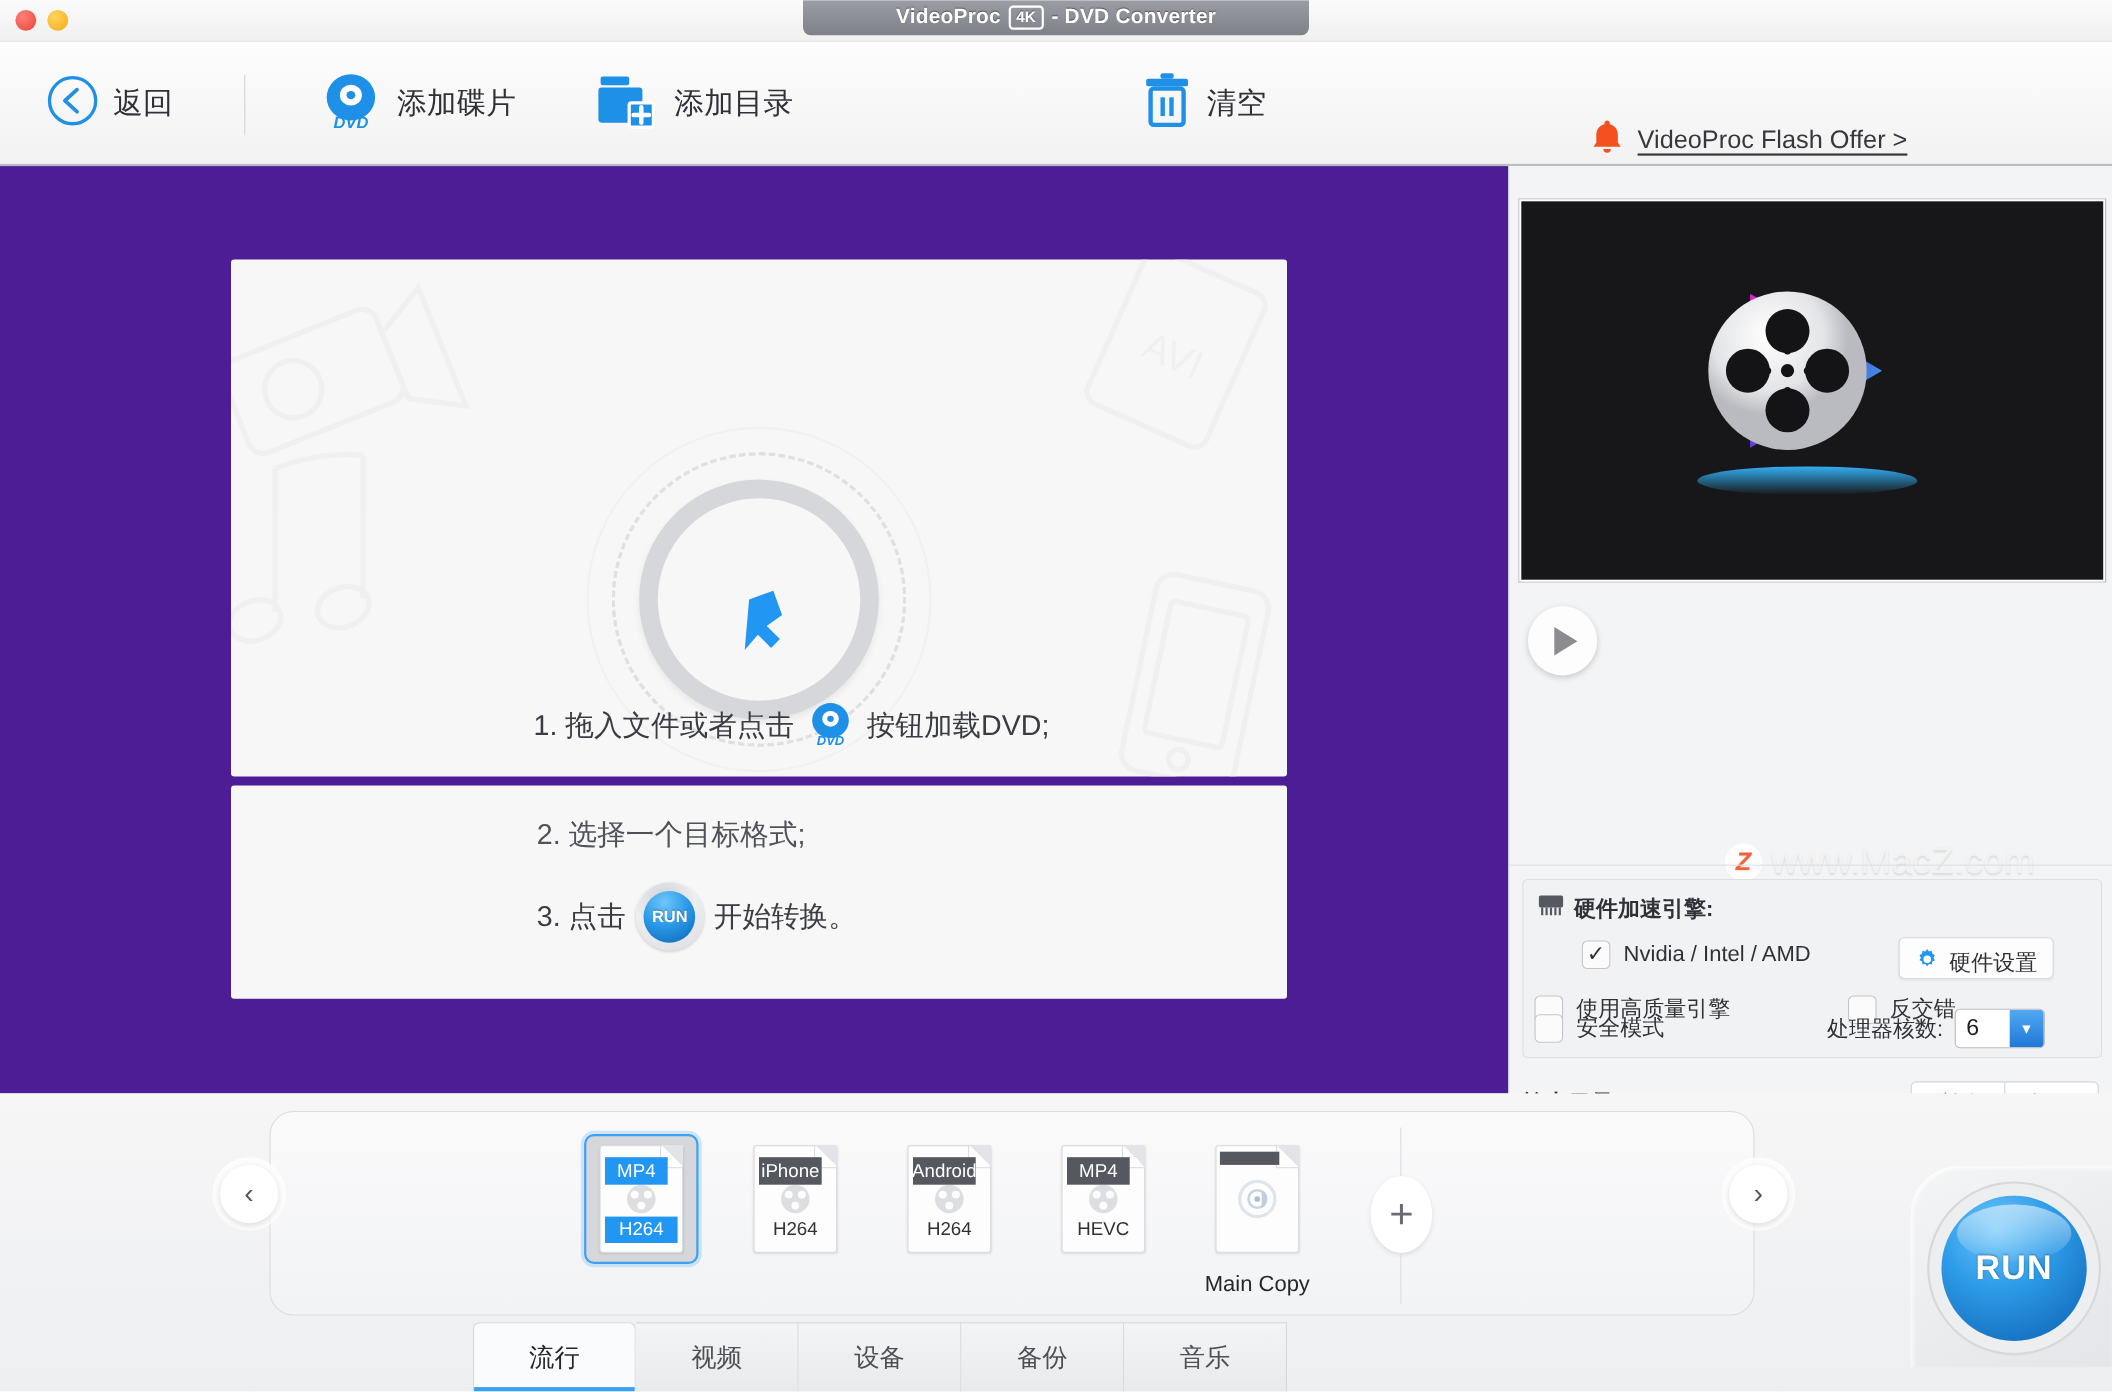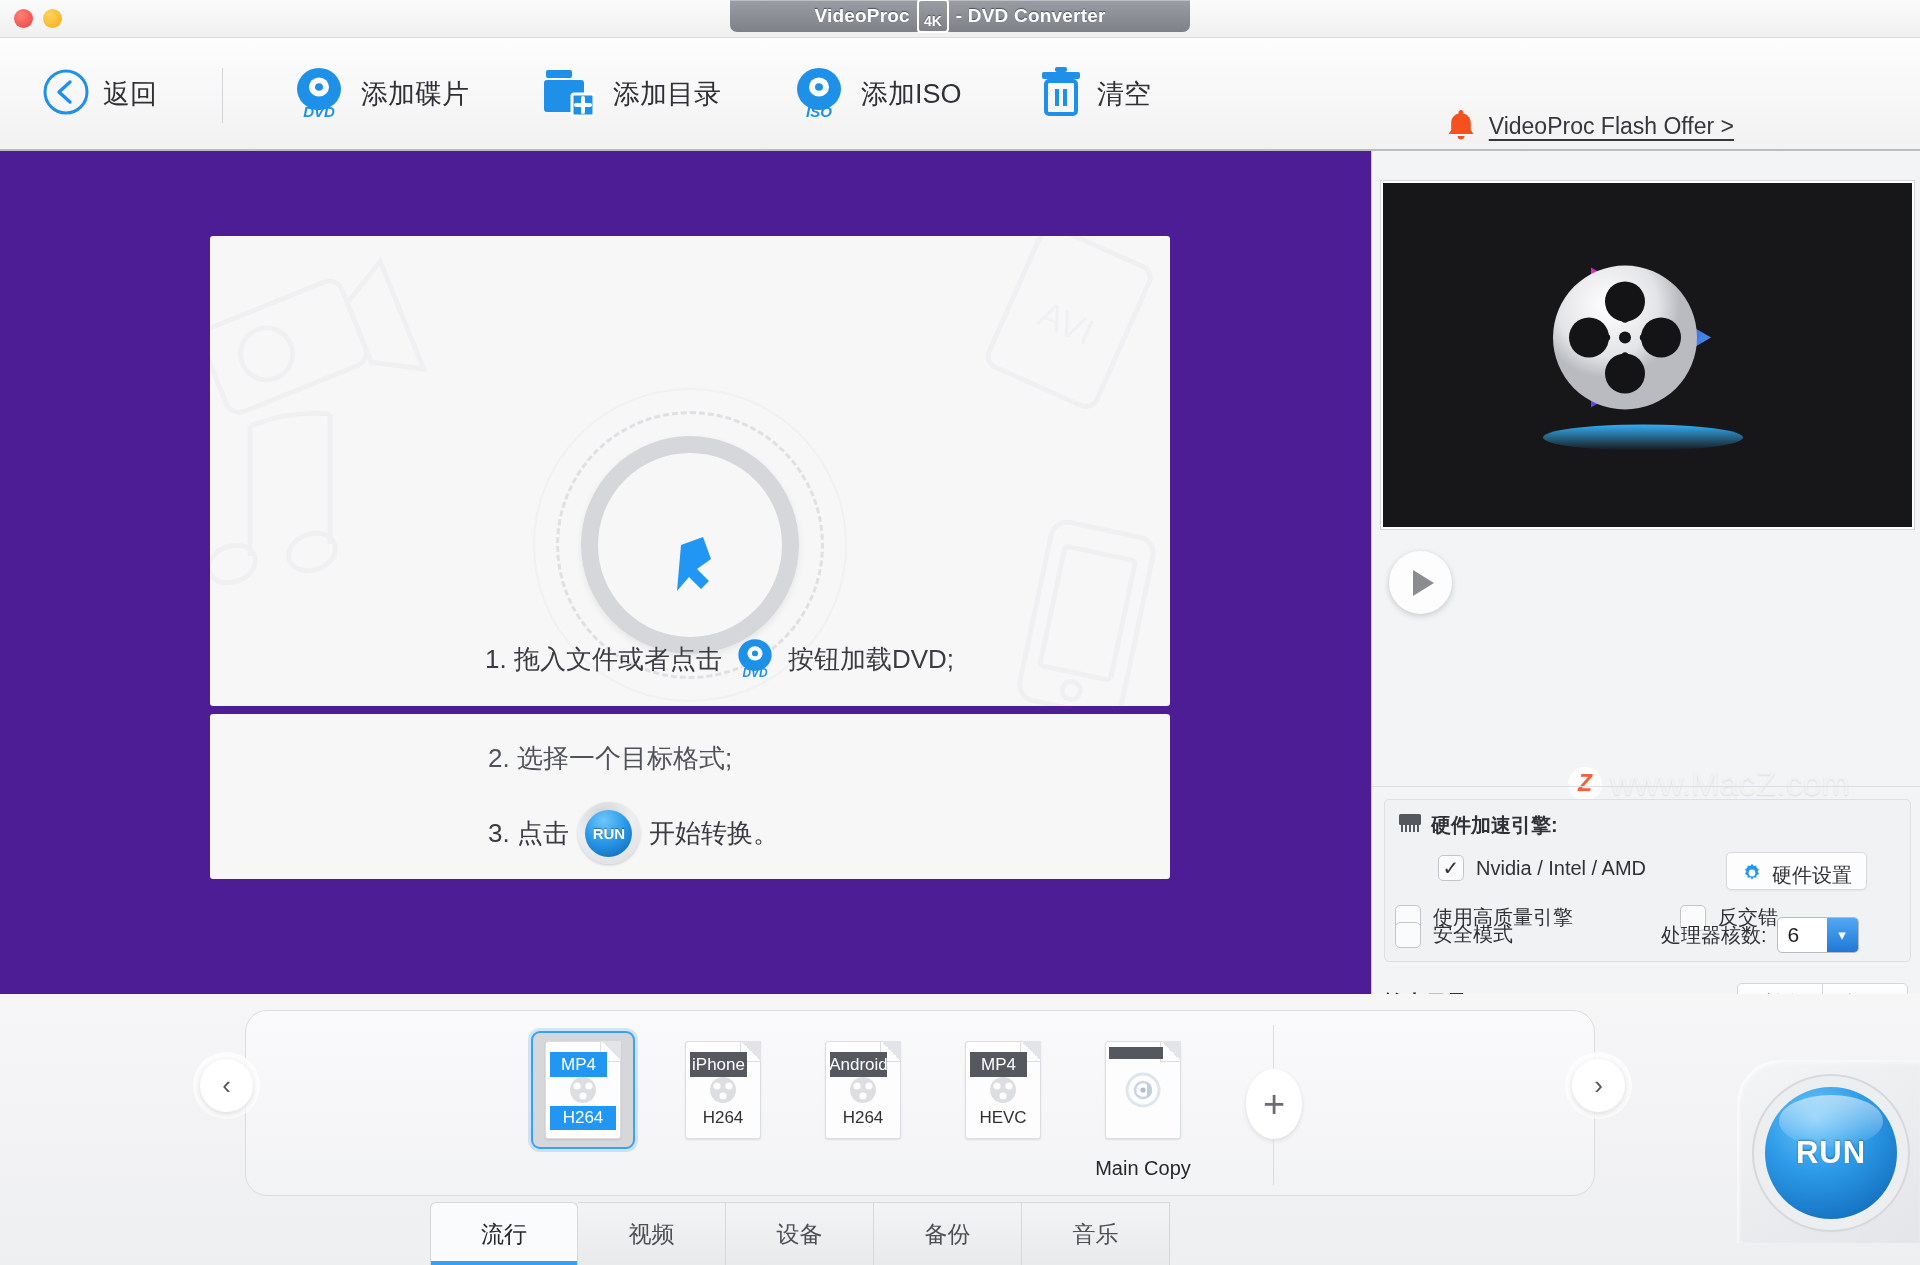--- a/index.html
+++ b/index.html
@@ -37,21 +37,21 @@
     display: flex; align-items: center; justify-content: center; gap: 7px;
   }
   .title-pill .t-text {
     color: #ffffff; font-size: 19px; font-weight: bold;
     text-shadow: 0 -1px 1px rgba(0,0,0,.45);
     letter-spacing: .2px;
   }
   .badge4k {
     border: 2px solid #ffffff; border-radius: 4px;
     color: #fff; font-size: 14px; font-weight: bold;
-    padding: 12px 5px 1px; line-height: 17px;
+    padding: 0px 5px 1px; line-height: 17px;
     text-shadow: 0 -1px 1px rgba(0,0,0,.45);
   }
 
   
   .toolbar {
     position: absolute; left: 0; top: 38px; width: 1920px; height: 113px;
     background: linear-gradient(#fdfdfd, #f2f2f3);
     border-bottom: 2px solid #b9bcc2;
   }
   .tb-item {
@@ -107,21 +107,21 @@
     position: absolute; left: 50%; top: 297px; transform: translateX(-50%);
   }
 
   .step-line {
     position: absolute; font-size: 26px; color: #3a3c42; white-space: nowrap;
     display: flex; align-items: center; gap: 9px;
   }
   .step1 { left: 275px; top: 400px; }
 
   .dropcard2 {
-    position: absolute; left: 210px; top: 563px; width: 960px; height: 165px;
+    position: absolute; left: 210px; top: 563px; width: 960px; height: 194px;
     background: #f7f7f8; border-radius: 3px;
   }
   .step2 { left: 278px; top: 27px; color: #50525a; }
   .step3 { left: 278px; top: 88px; }
 
   .runmini {
     width: 62px; height: 62px; border-radius: 50%;
     background: radial-gradient(circle at 42% 26%, #cfd1d4 0%, #eceef0 48%, #d8dadd 100%);
     display: flex; align-items: center; justify-content: center;
     box-shadow: 0 1px 3px rgba(0,0,0,.2);
@@ -425,31 +425,20 @@
         <svg width="60" height="56" viewBox="0 0 60 56">
           <rect x="6" y="6" width="26" height="8" rx="2" fill="#1e90e8"></rect>
           <rect x="4" y="16" width="40" height="32" rx="3" fill="#1e90e8"></rect>
           <rect x="32" y="30" width="22" height="22" rx="2" fill="#1e90e8" stroke="#ffffff" stroke-width="3"></rect>
           <path d="M43 34 v14 M36 41 h14" stroke="#ffffff" stroke-width="4" stroke-linecap="round"></path>
         </svg>
       </span>
       <span class="tb-label">添加目录</span>
     </div>
 
-    <div class="tb-item" style="left:790px">
-      <span>
-        <svg width="58" height="58" viewBox="0 0 58 58">
-          <ellipse cx="29" cy="26" rx="22" ry="21" fill="#1e90e8"></ellipse>
-          <ellipse cx="29" cy="24" rx="10" ry="9.5" fill="#ffffff"></ellipse>
-          <ellipse cx="29" cy="24" rx="4" ry="3.8" fill="#1e90e8"></ellipse>
-          <text x="29" y="54" font-size="15" font-weight="bold" font-style="italic" fill="#1e90e8" text-anchor="middle" font-family="Liberation Sans, sans-serif">ISO</text>
-        </svg>
-      </span>
-      <span class="tb-label">添加ISO</span>
-    </div>
 
     <div class="tb-item" style="left:1038px">
       <span>
         <svg width="46" height="52" viewBox="0 0 46 52">
           <rect x="4" y="6" width="38" height="7" rx="2" fill="#1e90e8"></rect>
           <rect x="17" y="1" width="12" height="5" rx="2" fill="#1e90e8"></rect>
           <rect x="8" y="15" width="30" height="33" rx="3" fill="none" stroke="#1e90e8" stroke-width="4"></rect>
           <rect x="17" y="23" width="4" height="17" fill="#1e90e8"></rect>
           <rect x="25" y="23" width="4" height="17" fill="#1e90e8"></rect>
         </svg>

